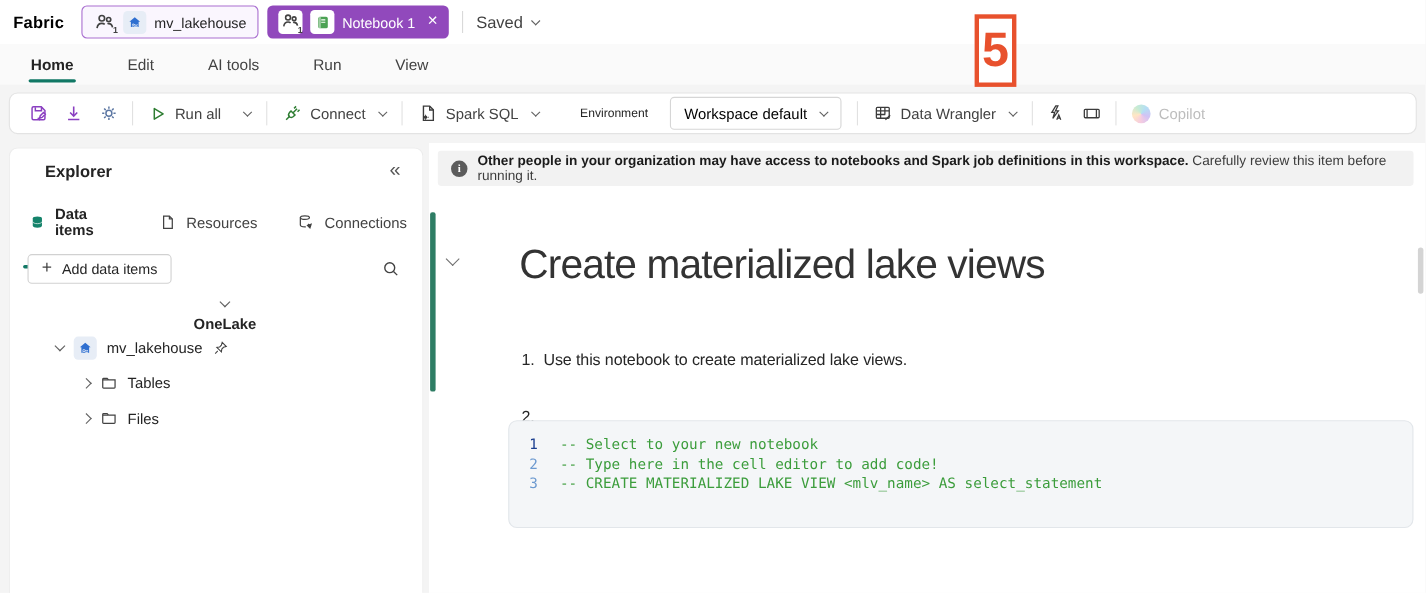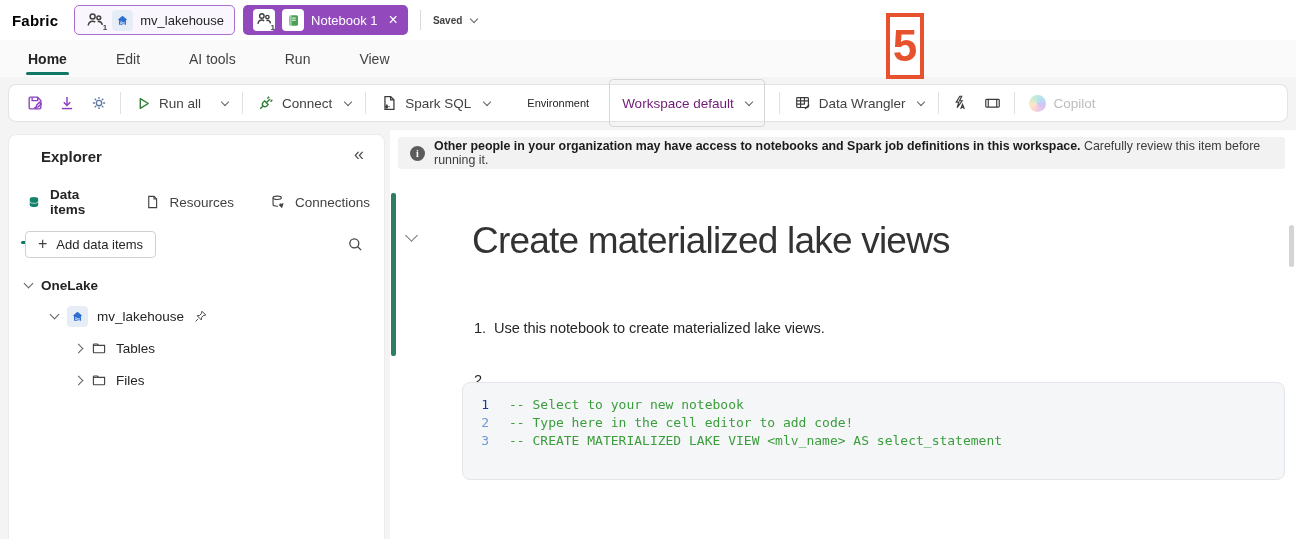--- a/index.html
+++ b/index.html
@@ -18,21 +18,21 @@
   .tab-pill.active { background:#9149bc; color:#fff; }
   .chip { width:22px; height:22px; background:#fff; border-radius:4px; display:flex;
           align-items:center; justify-content:center; }
   .ppl { position:relative; width:20px; height:18px; display:inline-flex; }
   .ppl-count { position:absolute; right:-2px; bottom:-3px; font-size:8px; font-weight:700; }
   .ppl-count.dark { color:#424242; } .ppl-count.light { color:#424242; }
   .house-chip { width:21px; height:21px; background:#e7edf6; border-radius:4px;
                 display:flex; align-items:center; justify-content:center; }
   .tab-close { font-size:16px; color:#fff; margin-left:4px; line-height:1; }
   .vdiv { width:1px; height:20px; background:#d9d9d9; margin:0 12px; }
-  .saved { display:flex; align-items:center; gap:9px; font-size:10px; color:#424242;font-weight:bold; }
+  .saved { display:flex; align-items:center; gap:9px; font-size:15px; color:#424242; }
   .caret { display:inline-block; width:6px; height:6px; border-right:1.4px solid #616161;
            border-bottom:1.4px solid #616161; transform:rotate(45deg); margin-top:-3px; }
   
   .annot { position:absolute; left:886px; top:13px; width:38px; height:66px; background:#fff;
            border:4px solid #e8512d; z-index:50; display:flex; align-items:center; justify-content:center;
            color:#e8512d; font-size:44px; font-weight:700; }
   
   .menu-bar { position:absolute; top:40px; left:0; right:0; height:37px; background:#fafafa;
               display:flex; align-items:stretch; padding-left:28px; gap:49px; }
   .menu-item { position:relative; display:flex; align-items:center; font-size:14px; color:#424242; }
@@ -40,22 +40,22 @@
   .menu-underline { position:absolute; bottom:2px; left:-2px; right:-2px; height:3px;
                     background:#117865; border-radius:2px; }
   
   .toolbar { position:absolute; top:84px; left:8px; right:8px; height:38px; background:#fff;
              border:1px solid #e3e3e3; border-radius:8px; display:flex; align-items:center;
              padding:0 10px; }
   .tb-btn { display:flex; align-items:center; gap:7px; padding:0 9px; height:28px;
             font-size:13.5px; color:#424242; border-radius:4px; }
   .tb-icon-btn { padding:0 7px; }
   .tb-divider { width:1px; height:22px; background:#e1e1e1; margin:0 5px; }
-  .dd { border:1px solid #d6d6d6; border-radius:4px; height:48px; padding:0 12px;
-        display:flex; gap:12px; align-items:center; font-size:13.5px; color:#701a75; margin-left:10px; }
+  .dd { border:1px solid #d6d6d6; border-radius:4px; height:30px; padding:0 12px;
+        display:flex; gap:12px; align-items:center; font-size:13.5px; color:#000000; margin-left:10px; }
   .copilot-label { color:#bdbdbd; }
   .copilot-orb { width:17px; height:17px; border-radius:50%;
         background:conic-gradient(from 40deg,#a7d8f2,#c9b8f3,#f4c3da,#ffe2ba,#bce8cc,#a7d8f2);
         opacity:.85; }
   .env-label { font-size:11px; color:#242424; padding:0 10px; }
   
   .explorer { position:absolute; top:134px; left:8px; width:377px; bottom:0; background:#fff;
               border:1px solid #ececec; border-bottom:none; border-radius:8px 8px 0 0; }
   .exp-title { position:absolute; top:13px; left:32px; font-size:15px; font-weight:700; }
   .exp-collapse { position:absolute; top:9px; right:20px; font-size:18px; color:#555; }
@@ -314,21 +314,21 @@
     <span class="plus">+</span>
     <span>Add data items</span>
   </div>
   <div class="search-btn">
     <svg width="17" height="17" viewBox="0 0 20 20" fill="none" stroke="#424242" stroke-width="1.5">
       <circle cx="8.6" cy="8.6" r="5.3"></circle>
         <path d="M12.6 12.6l4 4"></path>
     </svg>
   </div>
 
-  <div class="tree-row bold" style="top:139px; padding-left:16px;">
+  <div class="tree-row bold" style="top:139px; padding-left:16px;flex-direction:column;">
     <span class="chev down"></span>
     <span>OneLake</span>
   </div>
 
   <div class="tree-row" style="top:170px; padding-left:42px;">
     <span class="chev down"></span>
     <span class="house-chip">
       <svg width="15" height="15" viewBox="0 0 20 20">
         <path d="M10 3.5l6.5 5.5h-1.8v6.5h-9.4V9H3.5z" fill="#2f6fd0"></path>
         <path d="M6.6 12.6c1.1-.9 2.2-.9 3.4 0s2.3.9 3.4 0" stroke="#fff" stroke-width="1.1" fill="none"></path>

